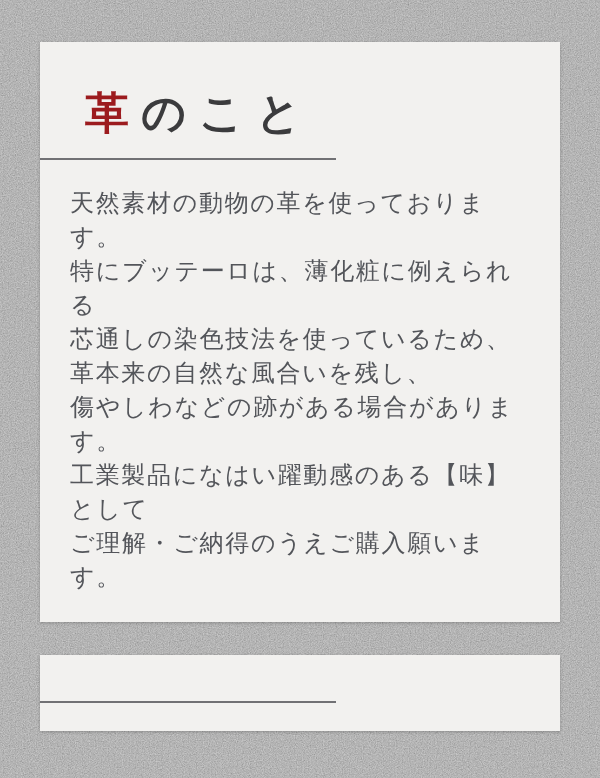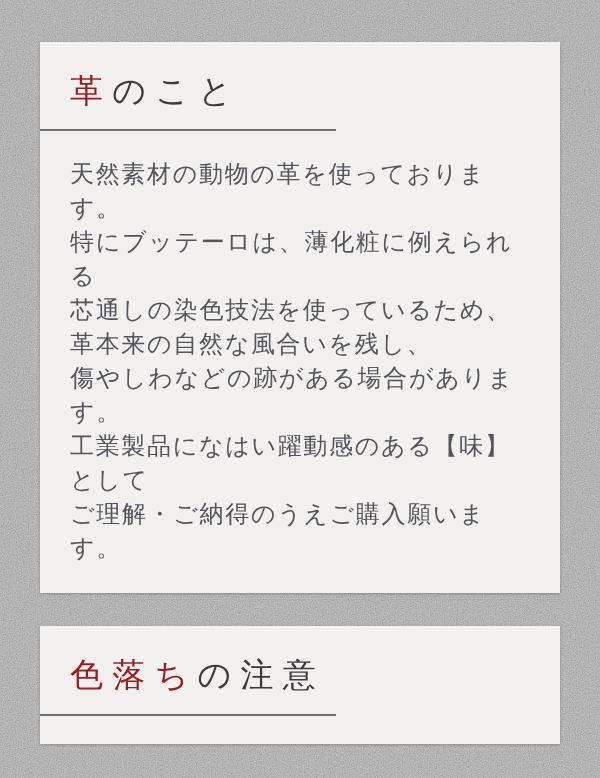--- a/index.html
+++ b/index.html
@@ -30,24 +30,24 @@
   .card {
     background: #f2f1ef;
     width: 460px; 
     padding: 28px 30px 28px;
     box-shadow: 0 1px 3px rgba(0,0,0,0.22);
   }
   .card + .card {
     margin-top: 33px;
   }
   .card-title {
-    margin: 0;
+    margin: 15px;
     font-family: "DejaVu Serif", "Liberation Serif", serif;
-    font-weight: 400;
-    font-size: 33px;
+    font-weight: 700;
+    font-size: 44px;
     line-height: 1.25;
     letter-spacing: 0.28em;
     color: #3b3b3d;
   }
   .card-title .accent {
     color: #9c1b1e;
   }
   .title-divider {
     height: 2px;
     background: #717174;
@@ -89,17 +89,16 @@
     <p class="card-body">天然素材の動物の革を使っております。
 特にブッテーロは、薄化粧に例えられる
 芯通しの染色技法を使っているため、
 革本来の自然な風合いを残し、
 傷やしわなどの跡がある場合があります。
 工業製品になはい躍動感のある【味】として
 ご理解・ご納得のうえご購入願います。</p>
   </section>
 
   <section class="card">
-    <h2 class="card-title"><span class="accent">色落ち</span><span>の注意</span></h2>
     <div class="title-divider"></div>
   </section>
 
 </main>
 
 </body></html>

